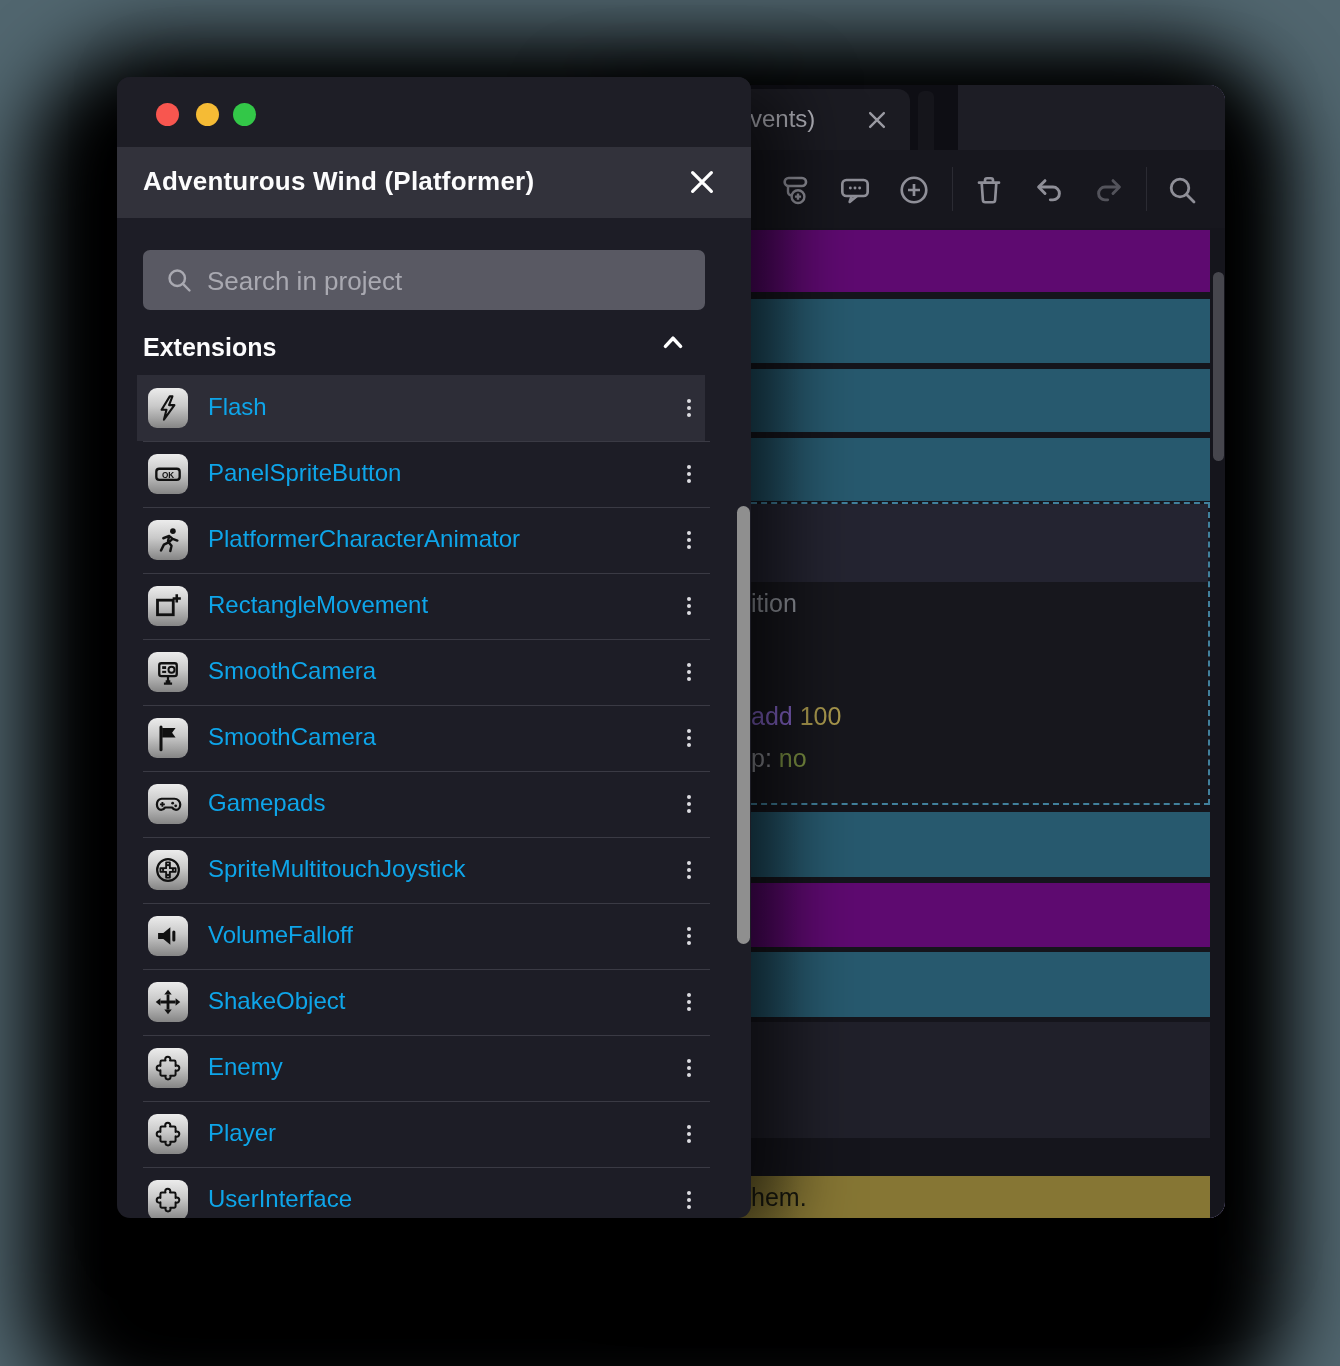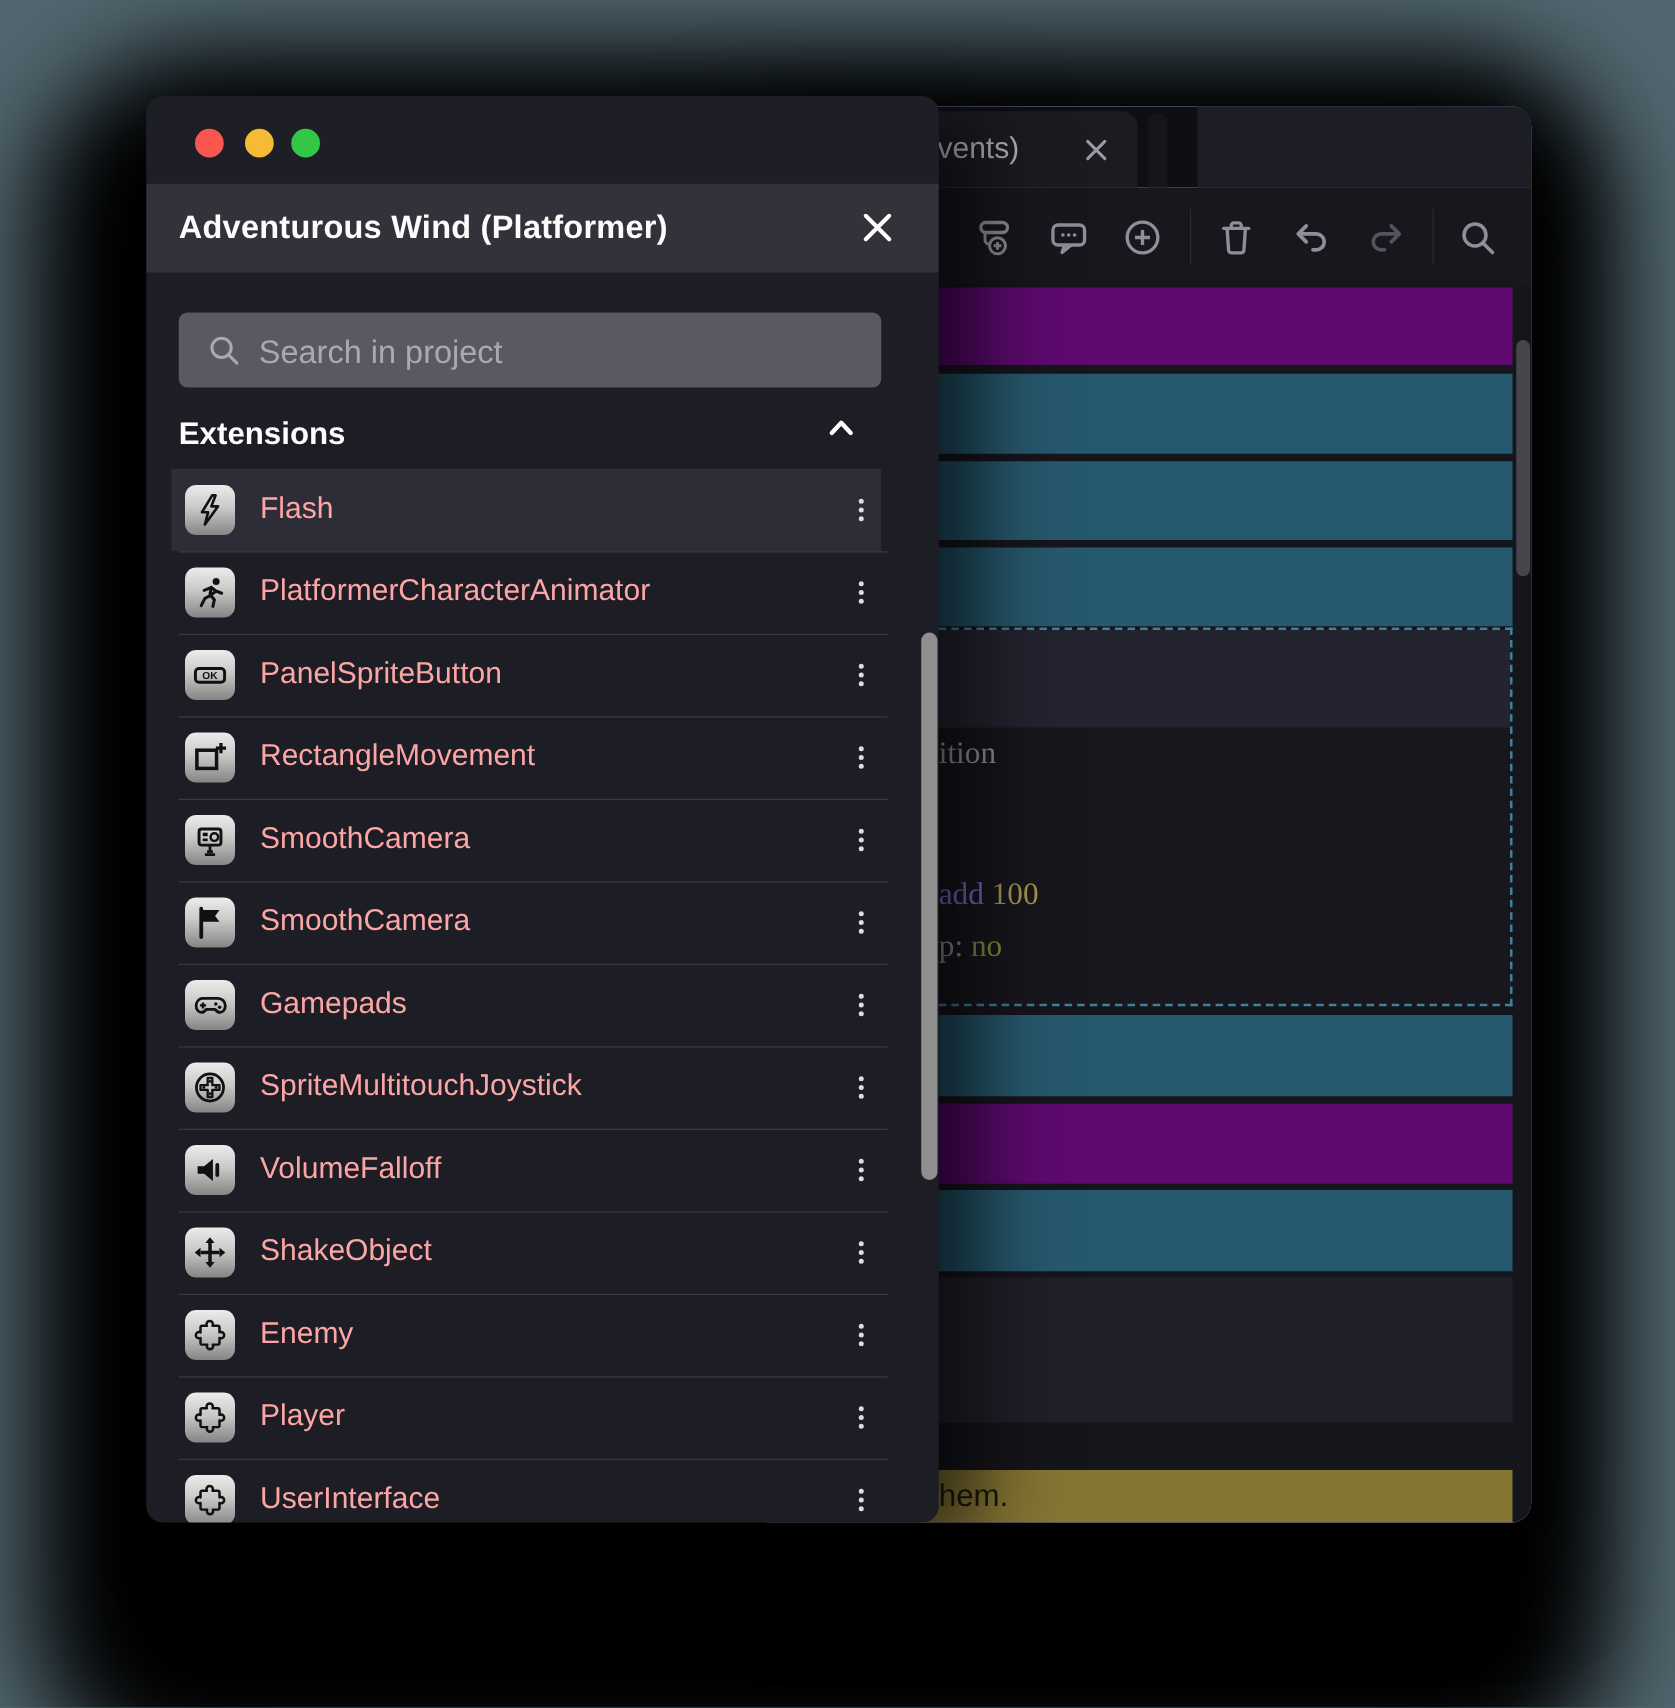--- a/index.html
+++ b/index.html
@@ -39,21 +39,21 @@
   .tb-divider{position:absolute;top:17px;width:1px;height:44px;background:#2b2b33;}
   .dim{opacity:.5;}
 
   .events{position:absolute;left:0;top:143px;right:0;bottom:0;background:#15151c;}
   .evrow{position:absolute;left:0;right:15px;}
   .ev-teal{background:linear-gradient(90deg,#1d4a5e 130px,#27596e 200px);}
   .ev-purple{background:linear-gradient(90deg,#4c0560 130px,#5e0a70 200px);}
   .ev-olive{background:linear-gradient(90deg,#6d612b 130px,#867634 200px);}
   .ev-dark{background:#20202a;}
   .ev-selection{
-    background:#17171d;border:2px dashed #41809c;box-sizing:border-box;font-family:Liberation Serif, serif;
+    background:#17171d;border:2px dashed #41809c;box-sizing:border-box;
   }
   .sel-top{position:absolute;left:0;top:0;right:0;height:78px;background:#242431;}
   .sel-line{position:absolute;font-size:25px;color:#9598a0;}
   .c-add{color:#8565c8;}
   .c-num{color:#ab9a4e;}
   .c-flag{color:#8f9097;}
   .c-no{color:#7d9243;}
   .olive-text{position:absolute;left:151px;top:7px;font-size:25px;color:#18180f;}
   .main-scrollbar{
     position:absolute;left:613px;top:44px;width:11px;height:189px;
@@ -89,21 +89,21 @@
   .ext-row + .ext-row::before{
     content:"";position:absolute;left:6px;right:-5px;top:0;height:1px;background:#3a3a44;
   }
   .ext-row.hl{background:#2d2d37;}
   .ext-icon{
     position:absolute;left:11px;top:13px;width:40px;height:40px;border-radius:9px;
     background:linear-gradient(180deg,#ececec 0%,#c9c9c9 45%,#858585 100%);
     color:#111;display:flex;align-items:center;justify-content:center;
   }
   .ext-icon svg{width:28px;height:28px;}
-  .ext-label{position:absolute;left:71px;top:18px;font-size:24px;color:#fca5a5;}
+  .ext-label{position:absolute;left:71px;top:18px;font-size:24px;color:#0ea5e9;}
   .ext-kebab{position:absolute;left:540px;top:18px;width:24px;height:30px;color:#dcdce1;cursor:pointer;}
   .pm-scrollbar{
     position:absolute;left:620px;top:429px;width:13px;height:438px;
     background:#8f8f8f;border-radius:7px;
   }
 </style>
 </head>
 <body>
 
 <svg width="0" height="0" style="position:absolute">
@@ -340,38 +340,38 @@
     <span class="ext-kebab">
           <svg class="ic" width="24" height="30">
             <use href="#i-kebab"></use>
           </svg>
         </span>
   </div>
 
   <div class="ext-row">
     <span class="ext-icon">
           <svg>
+            <use href="#i-ok-button-icon"></use>
+          </svg>
+        </span>
+    <span class="ext-label">PanelSpriteButton</span>
+    <span class="ext-kebab">
+          <svg class="ic" width="24" height="30">
+            <use href="#i-kebab"></use>
+          </svg>
+        </span>
+  </div>
+
+  <div class="ext-row">
+    <span class="ext-icon">
+          <svg>
             <use href="#i-runner-icon"></use>
           </svg>
         </span>
     <span class="ext-label">PlatformerCharacterAnimator</span>
-    <span class="ext-kebab">
-          <svg class="ic" width="24" height="30">
-            <use href="#i-kebab"></use>
-          </svg>
-        </span>
-  </div>
-
-  <div class="ext-row">
-    <span class="ext-icon">
-          <svg>
-            <use href="#i-ok-button-icon"></use>
-          </svg>
-        </span>
-    <span class="ext-label">PanelSpriteButton</span>
     <span class="ext-kebab">
           <svg class="ic" width="24" height="30">
             <use href="#i-kebab"></use>
           </svg>
         </span>
   </div>
 
   <div class="ext-row">
     <span class="ext-icon">
           <svg>

